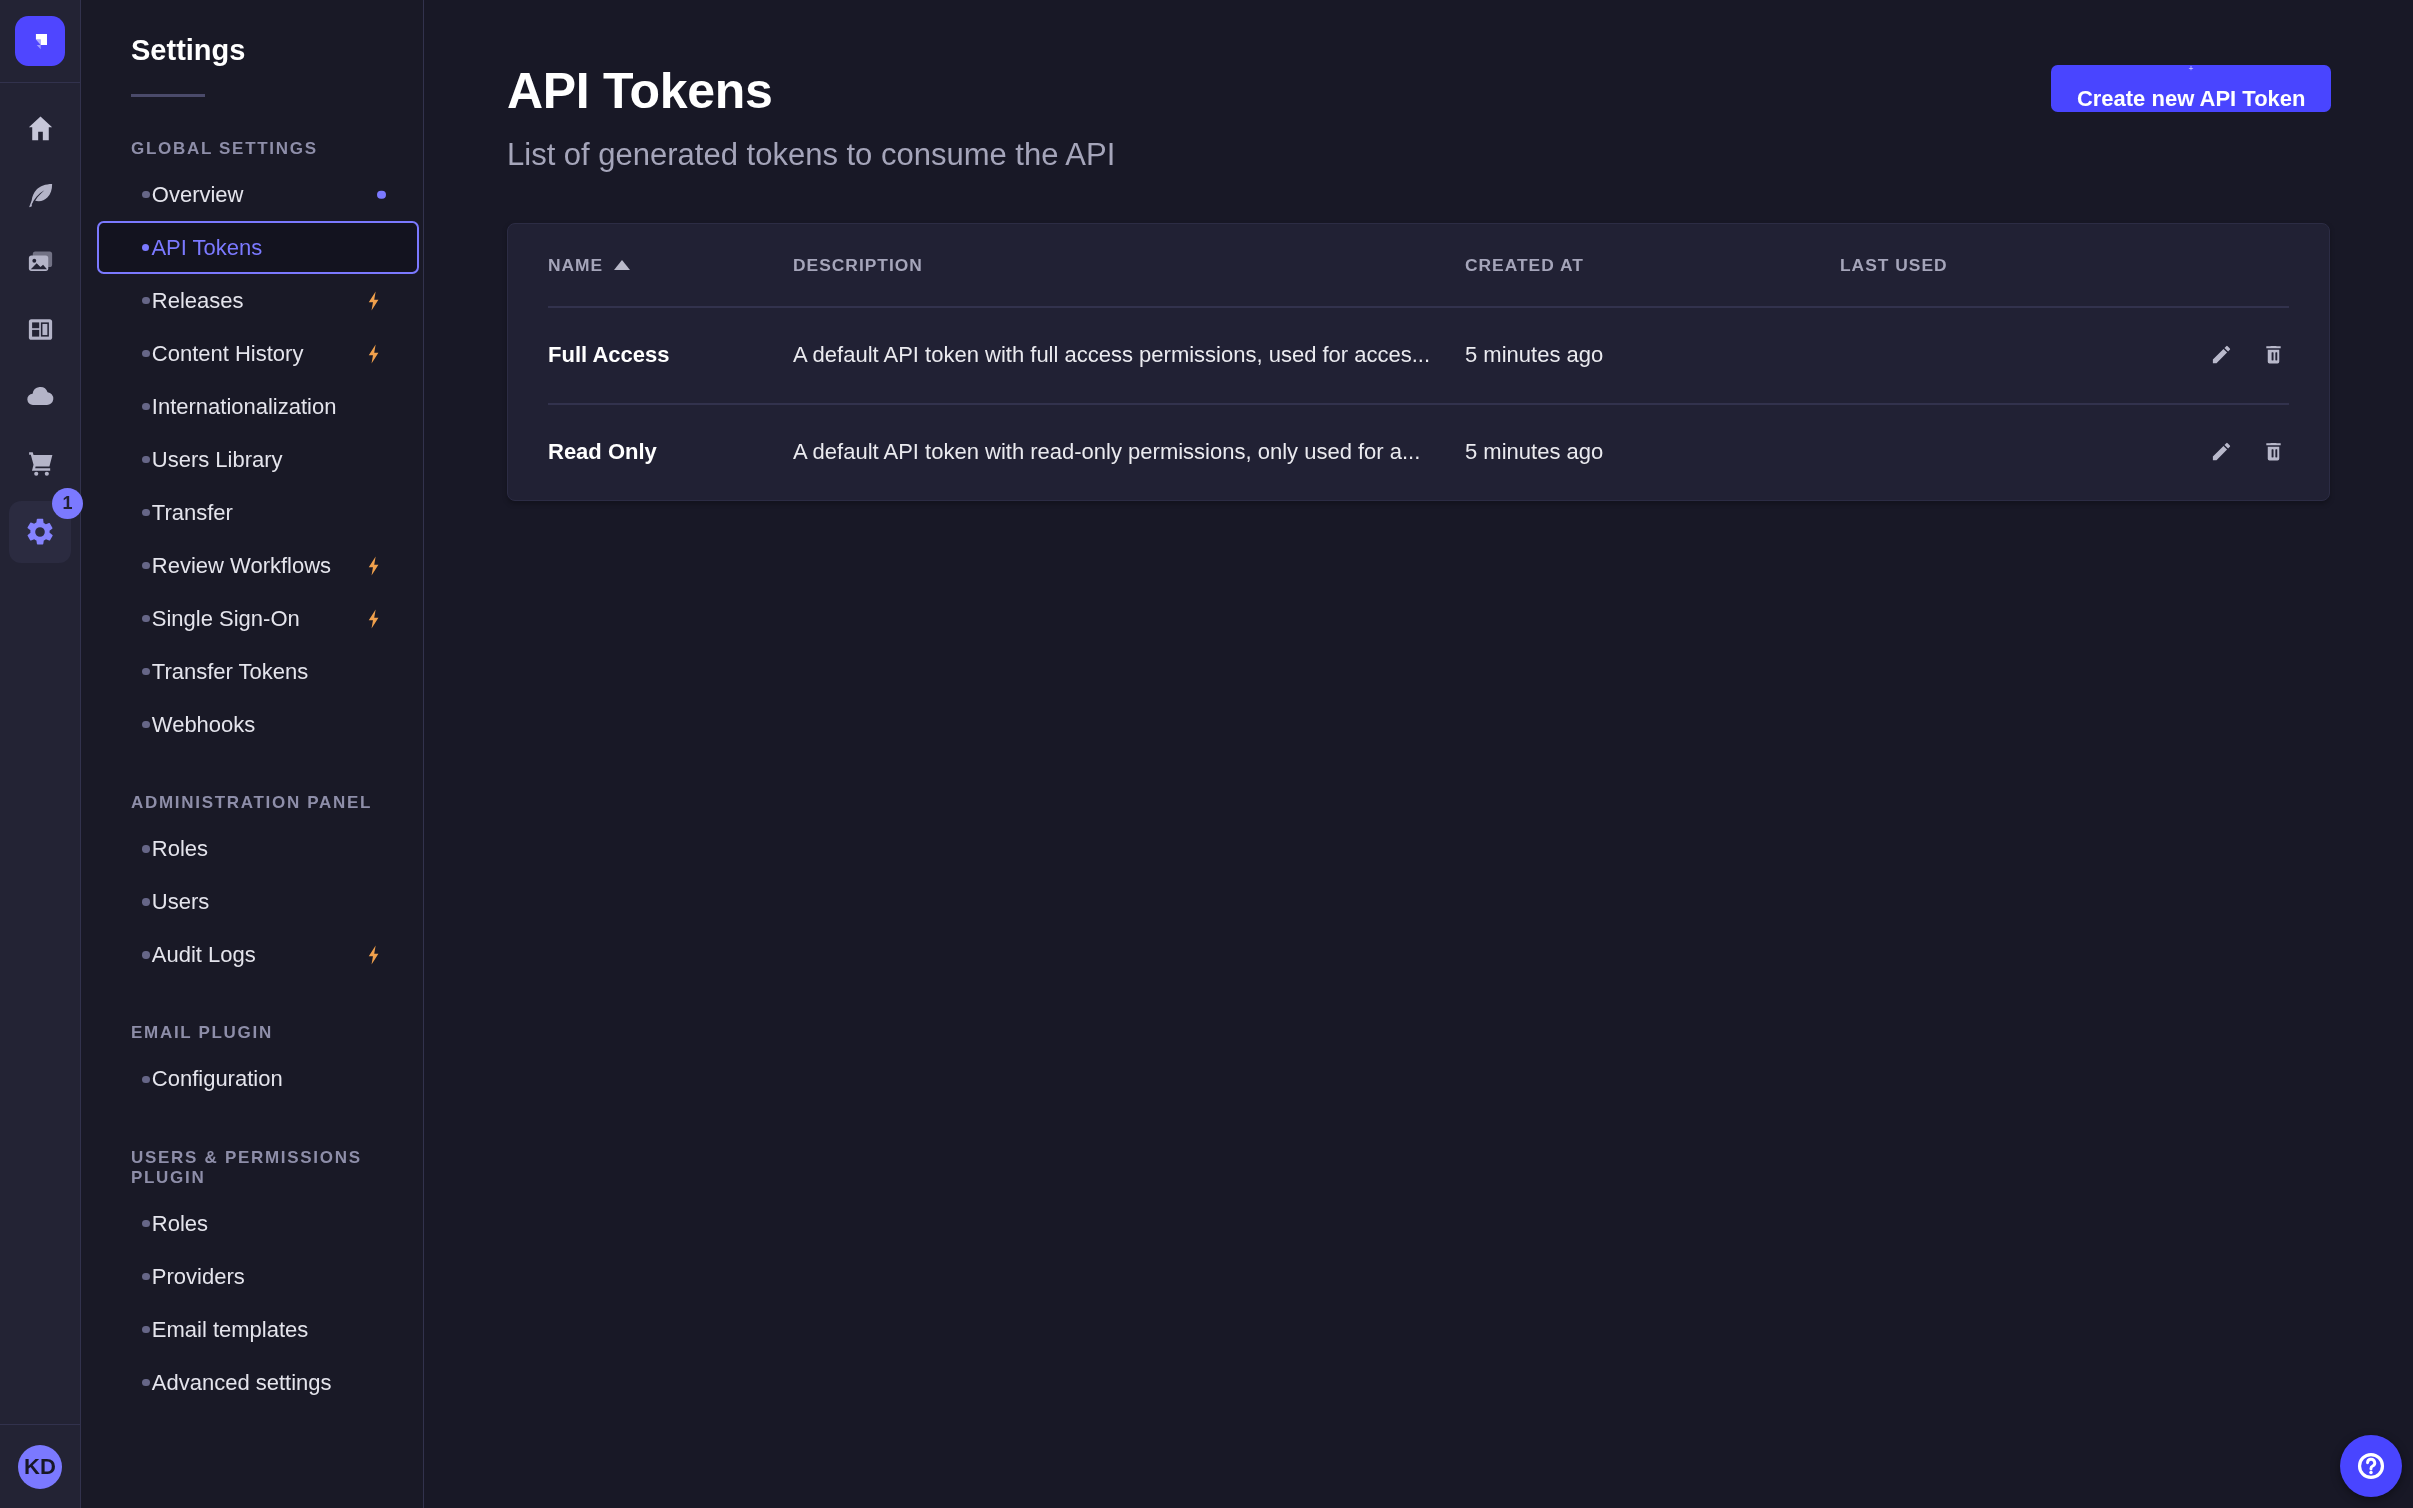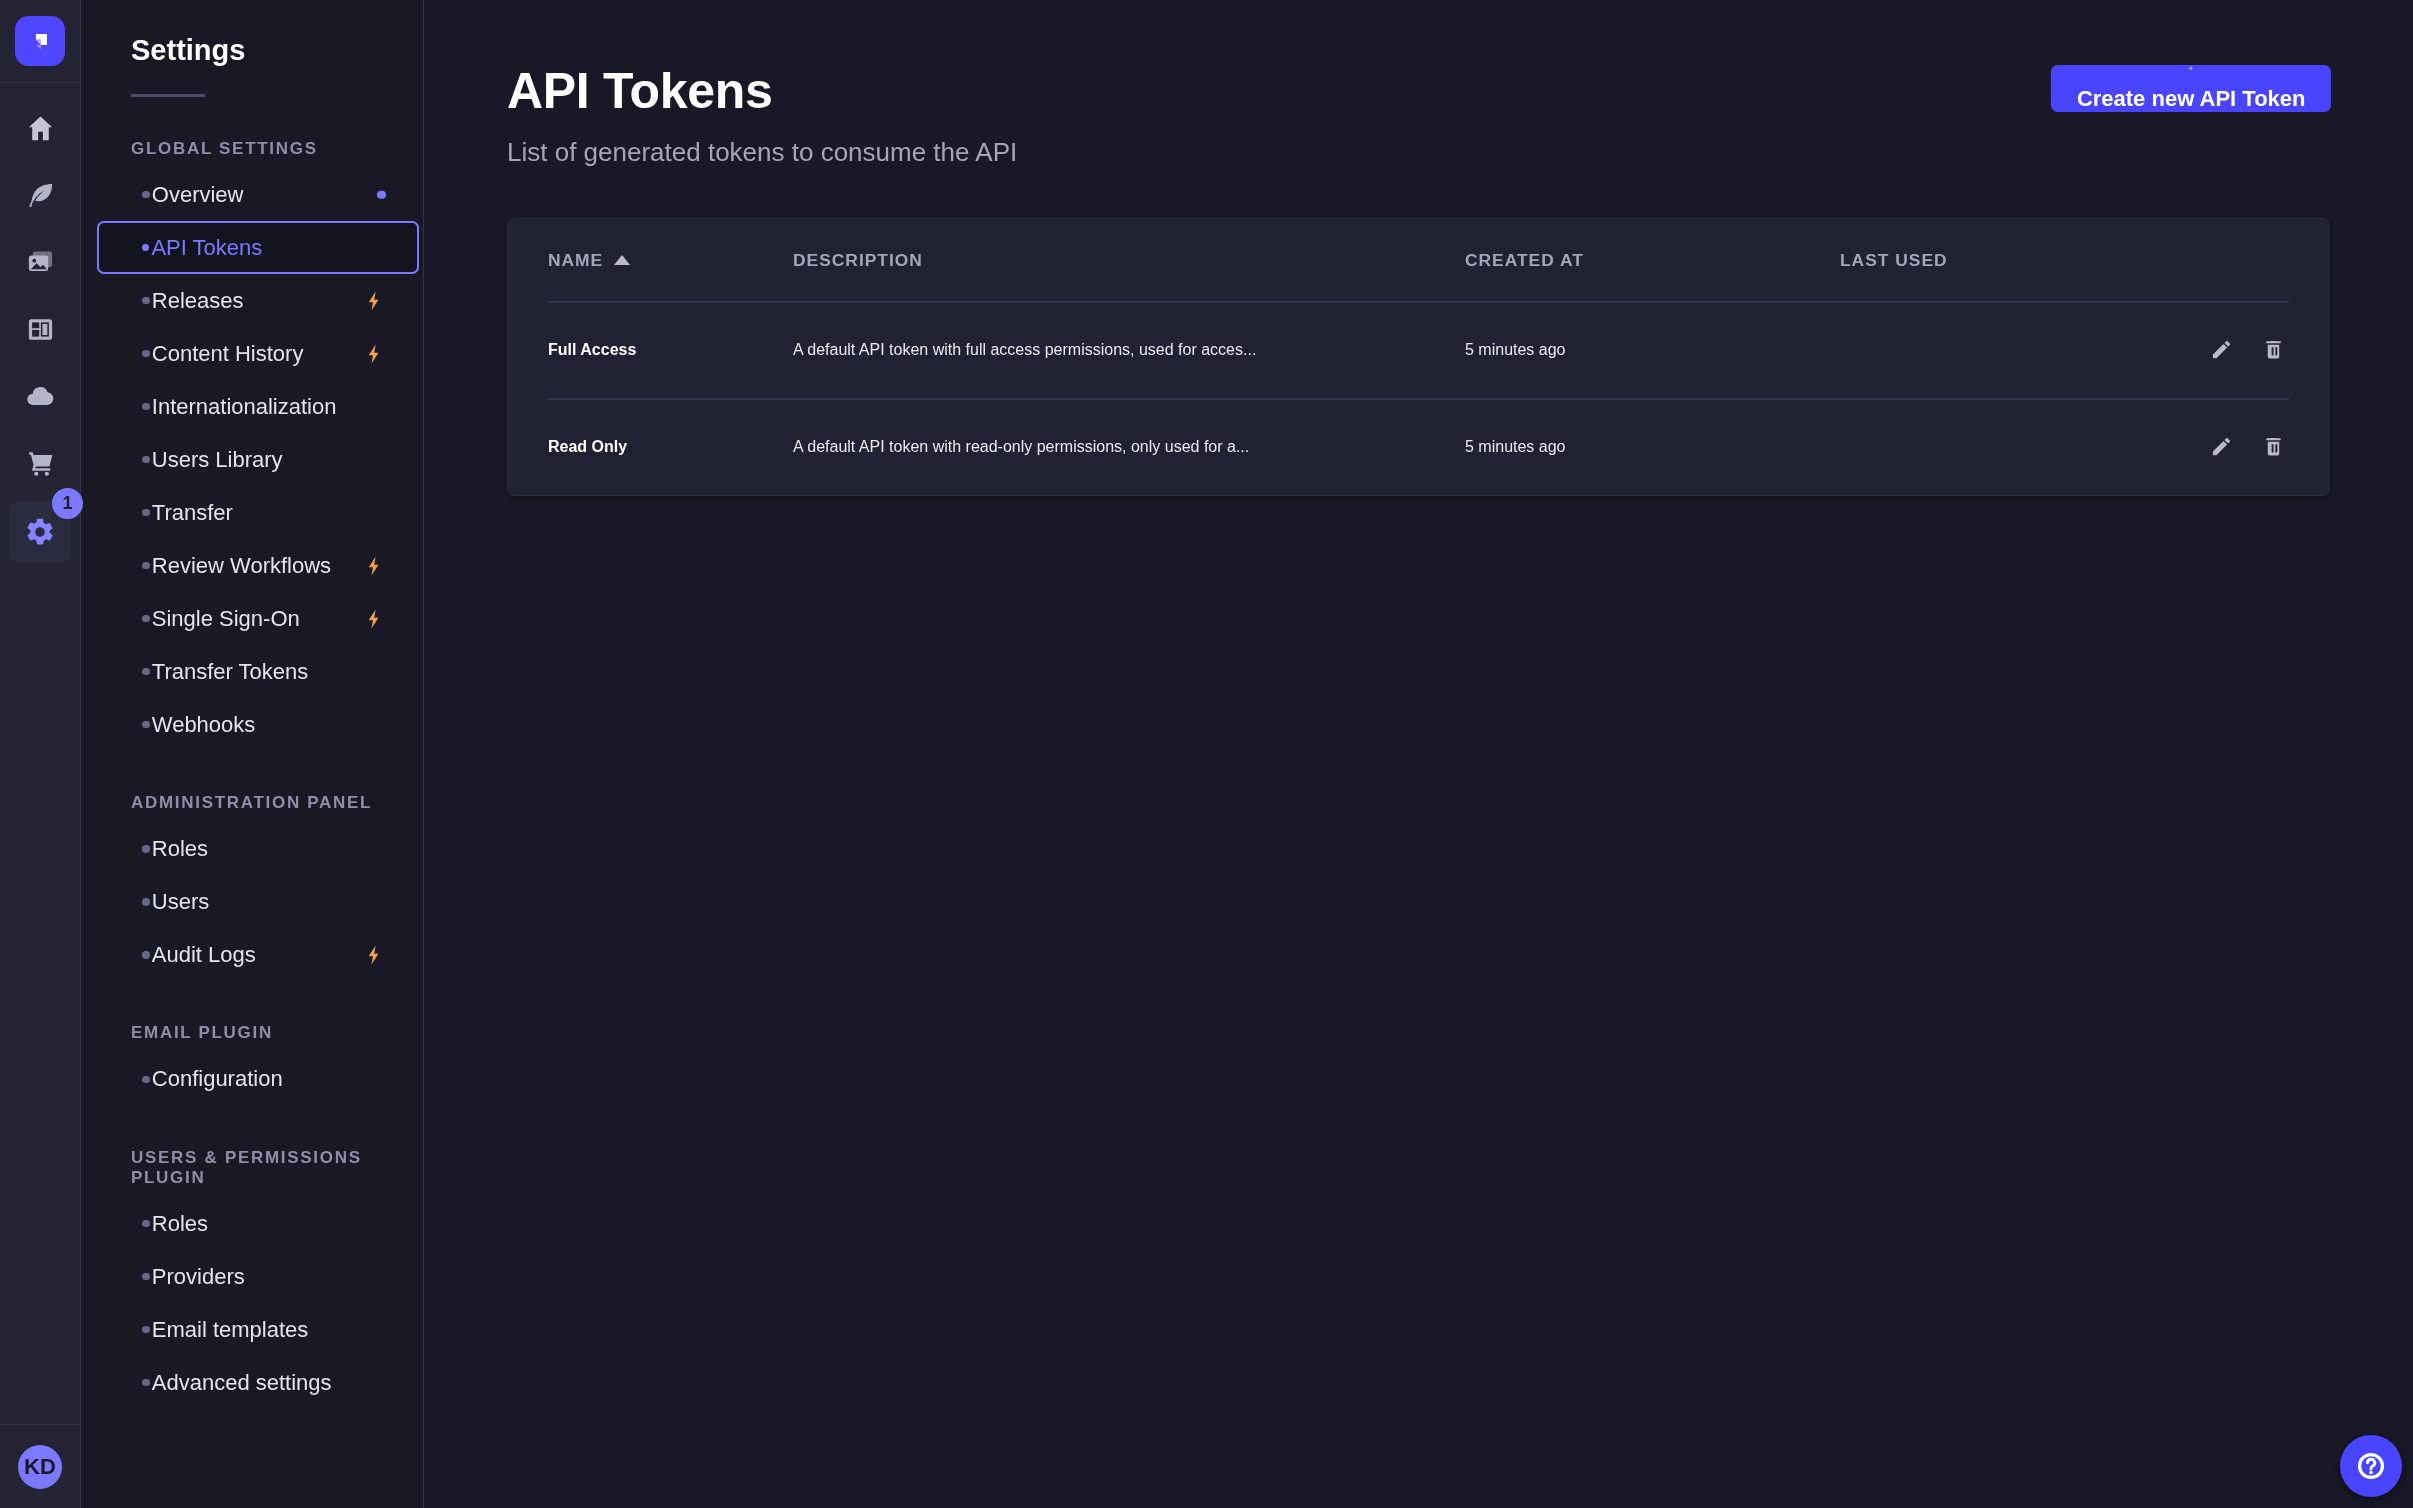--- a/index.html
+++ b/index.html
@@ -44,39 +44,39 @@
   .nav-item.active .nav-label { color:#7b79ff; font-weight:500; }
   .nav-right { position:absolute; right:32px; top:50%; transform:translateY(-50%);
                display:flex; align-items:center; }
   .notif-dot { width:8.7px; height:8.7px; border-radius:50%; background:#7b79ff; }
   .bolt svg { width:23px; height:27px; }
 
   
   .main { flex:1; padding:62px 82px 0 83px; background:#181826; position:relative; }
   .main-header { display:flex; justify-content:space-between; align-items:flex-start; }
   .page-title { color:#ffffff; font-size:50px; font-weight:700; letter-spacing:-0.3px; }
-  .page-subtitle { color:#a5a5ba; font-size:26px; margin-top:17.4px; }
+  .page-subtitle { color:#a5a5ba; font-size:31px; margin-top:17.4px; }
   .create-btn { display:flex; align-items:center; gap:14.7px; background:#4945ff; border:none; cursor:pointer;
                 color:#ffffff; font-family:inherit; font-size:22px; font-weight:700;
                 padding:0 25.5px; height:47px; border-radius:6.7px; margin-top:2.7px;flex-direction:column; }
   .create-btn svg { width:20px; height:20px; }
 
   
   .table-card { margin-top:50px; width:1823px; background:#212134; border:1.3px solid #2c2c44;
                 border-radius:8px; overflow:hidden; box-shadow:0 2.7px 5.4px rgba(0,0,0,.25); }
   .tgrid { display:grid; grid-template-columns:245px 672px 375px 288px 1fr; align-items:center;
            padding:4px 40px; position:relative; }
   .thead { height:82px; }
   .th { color:#a5a5ba; font-size:17.4px; font-weight:700; letter-spacing:1px;
         display:flex; align-items:center; gap:10.7px; }
   .sort-arrow { width:0; height:0; border-left:8px solid transparent; border-right:8px solid transparent;
                 border-bottom:10.7px solid #b9b9c9; display:inline-block; }
   .trow { height:97px; }
   .trow::before { content:""; position:absolute; top:0; left:40px; right:40px; height:1.3px; background:#32324d; }
-  .td { color:#eaeaef; font-size:16px; overflow:hidden; text-overflow:ellipsis; white-space:nowrap; padding-right:20px; }
+  .td { color:#eaeaef; font-size:22px; overflow:hidden; text-overflow:ellipsis; white-space:nowrap; padding-right:20px; }
   .td-name { color:#ffffff; font-weight:700; }
   .actions { display:flex; justify-content:flex-end; gap:20px; }
   .icon-btn { width:32px; height:32px; background:transparent; border:none; cursor:pointer;
               display:flex; align-items:center; justify-content:center; }
   .icon-btn svg { width:23px; height:23px; }
 
   
   .help-btn { position:absolute; right:10.7px; bottom:10.7px; width:62px; height:62px; border-radius:50%;
               background:#4945ff; border:none; cursor:pointer;
               display:flex; align-items:center; justify-content:center; box-shadow:0 2.7px 9.4px rgba(0,0,0,.4); }

